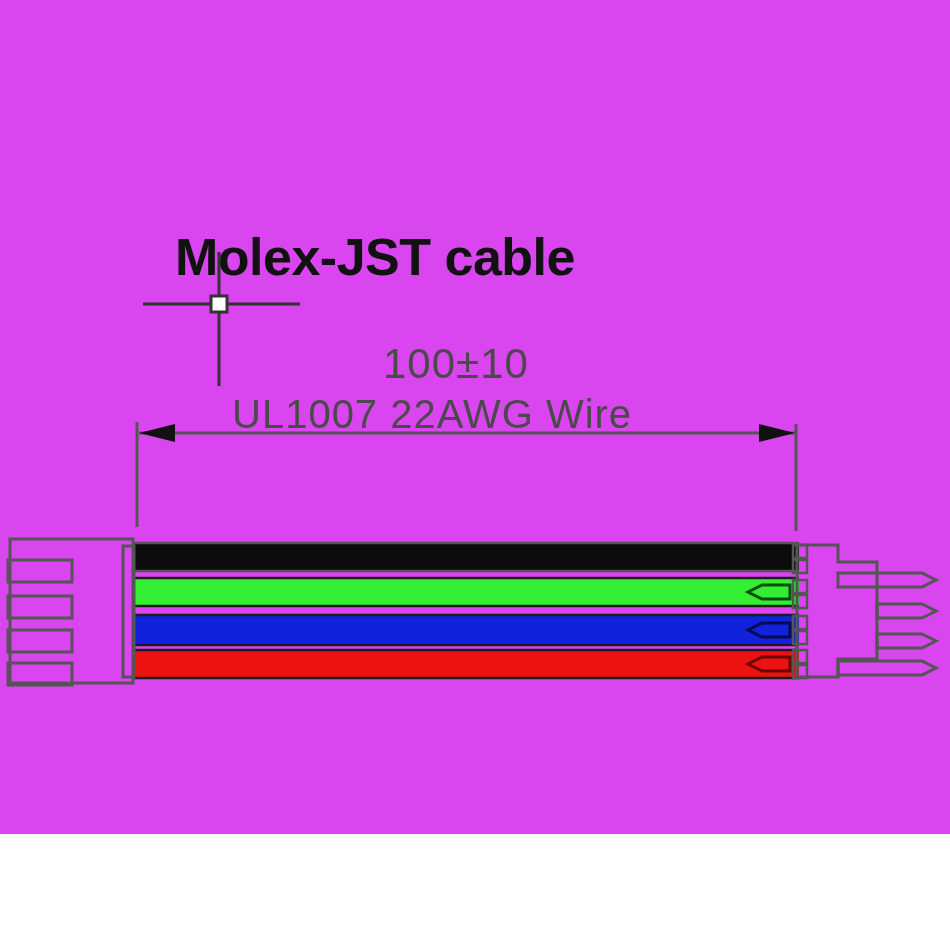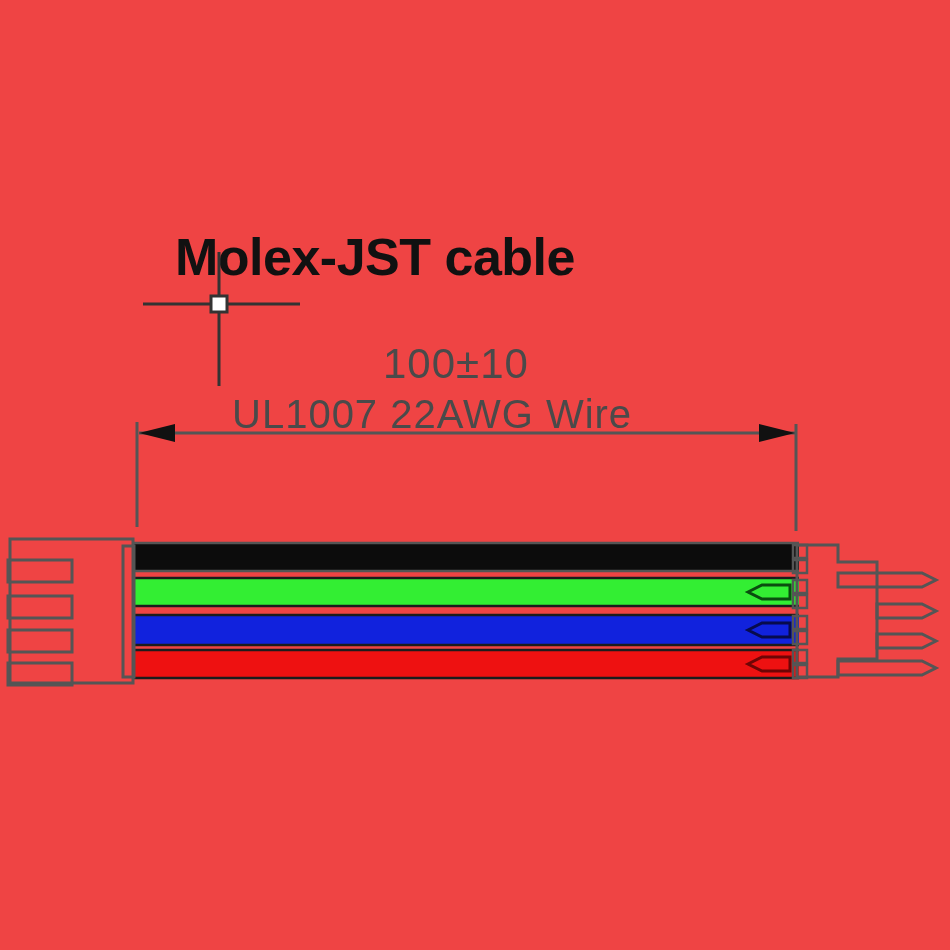--- a/index.html
+++ b/index.html
@@ -10,22 +10,22 @@
   }
   body {
     width: 950px;
     height: 950px;
     overflow: hidden;
     font-family: "Liberation Sans", sans-serif;
   }
   #canvas {
     position: relative;
     width: 950px;
-    height: 950px;
-    background: #ef4444;
+    height: 834px;
+    background: #d946ef;
   }
   #drawing {
     position: absolute;
     left: 0;
     top: 0;
     width: 950px;
     height: 950px;
   }
   .title-text {
     font-family: "Liberation Sans", sans-serif;

